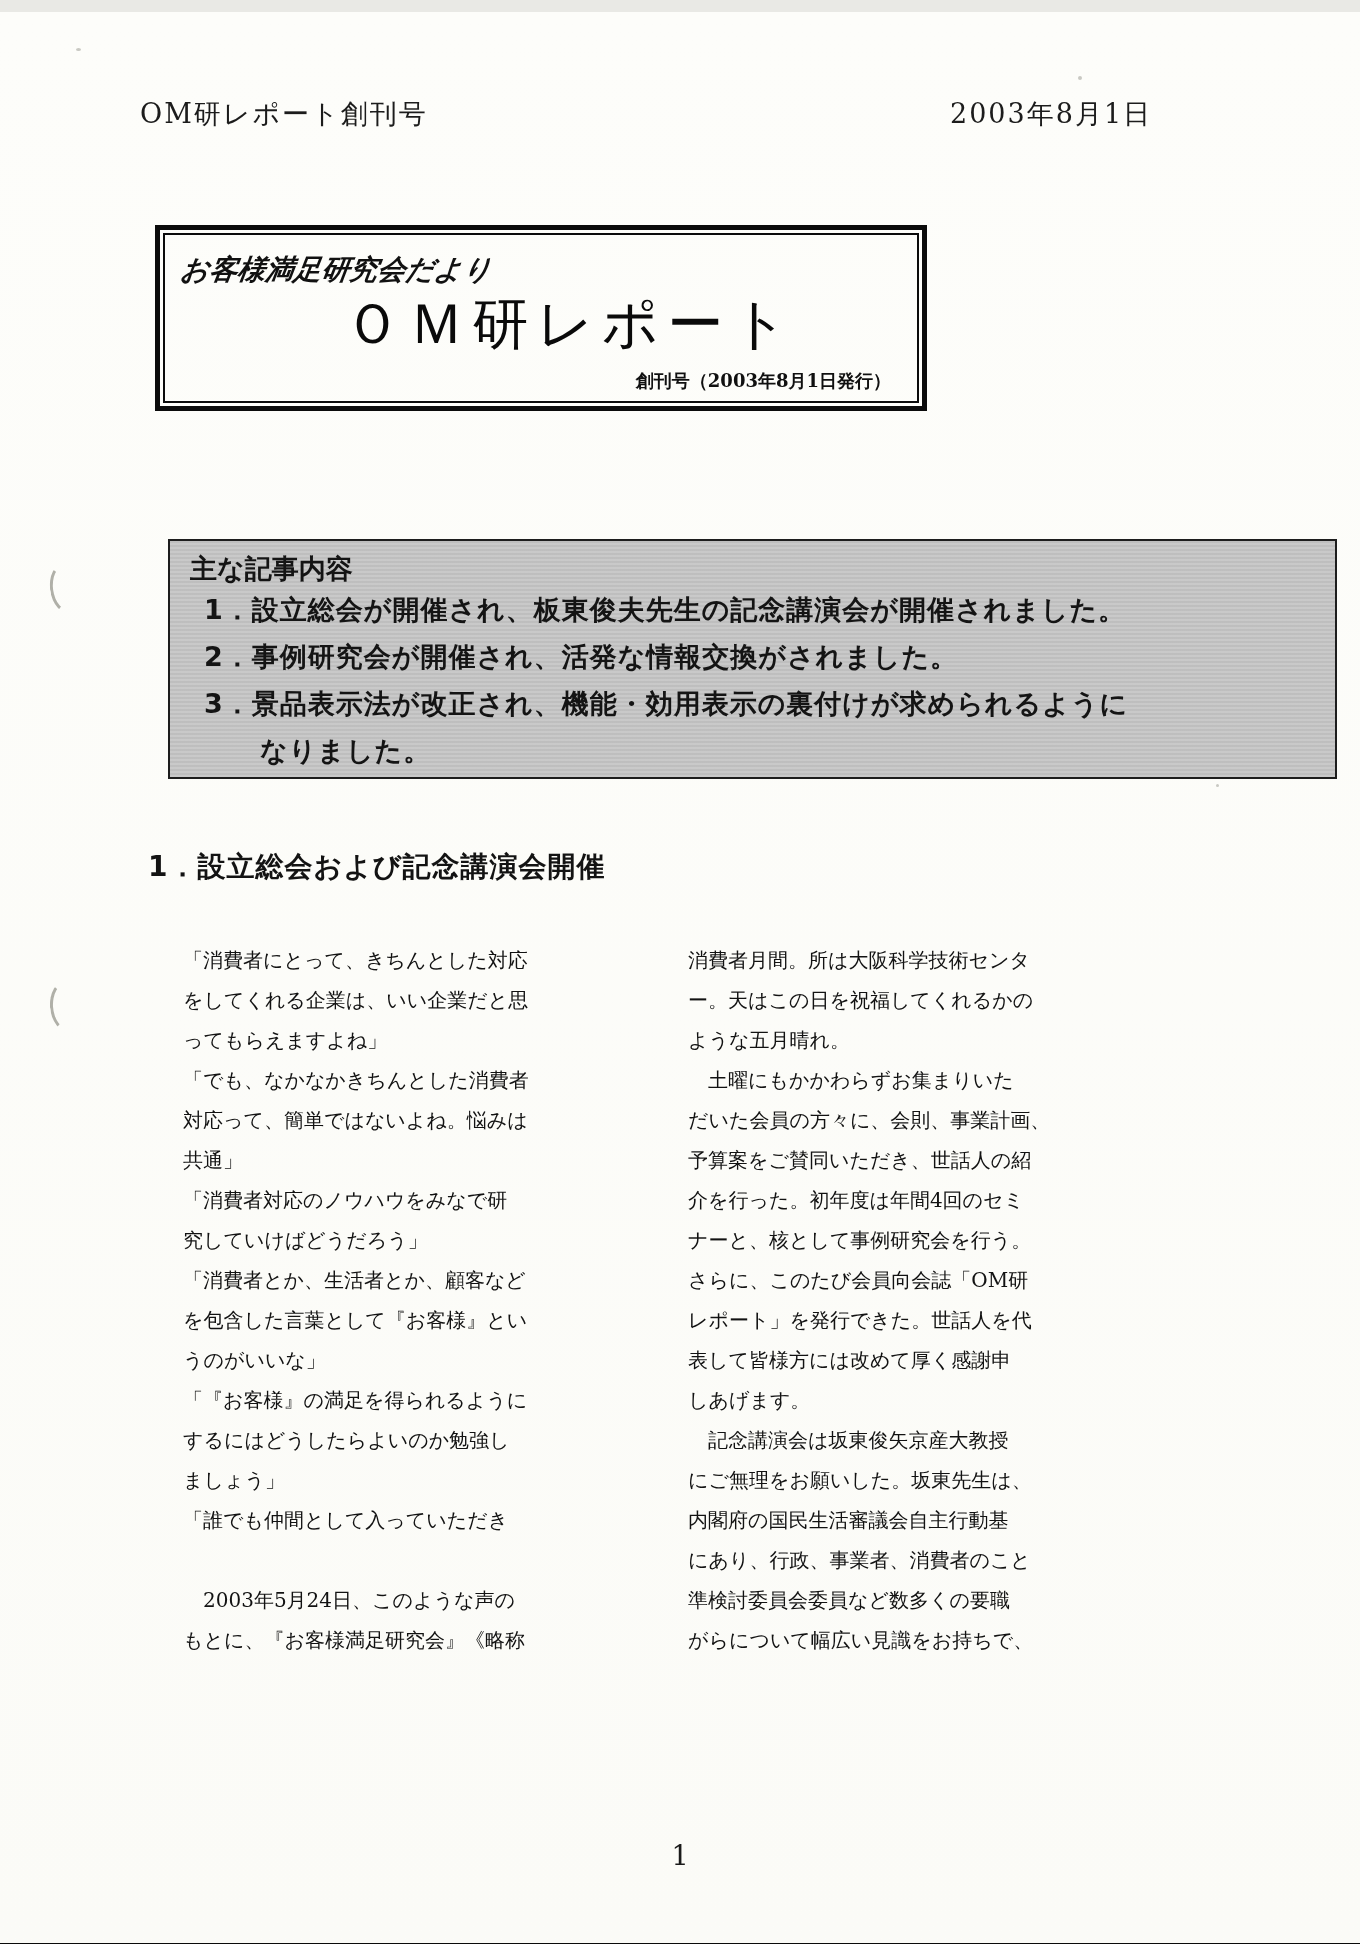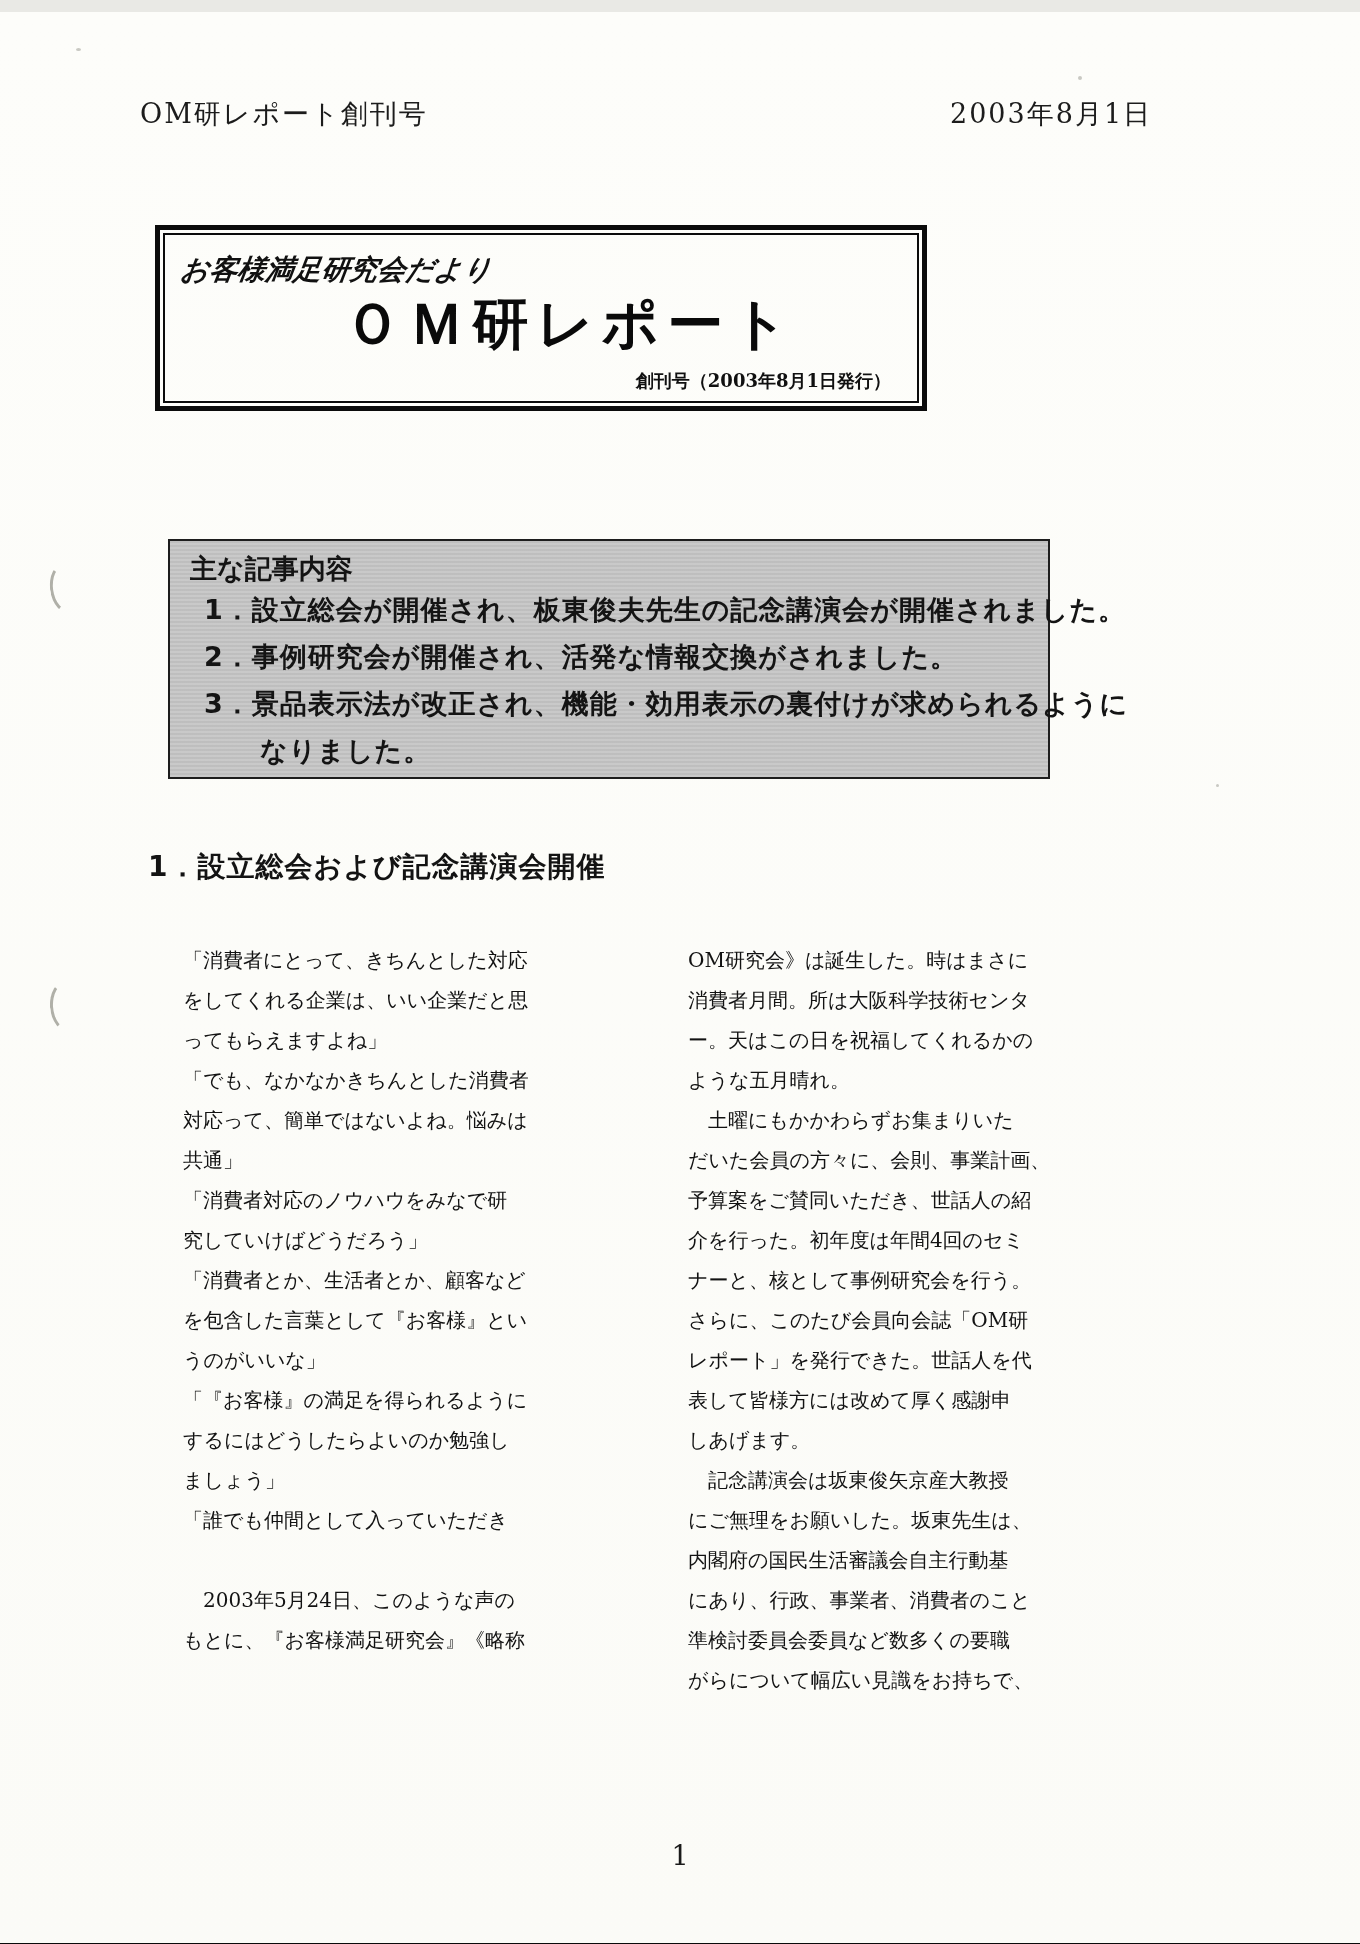--- a/index.html
+++ b/index.html
@@ -40,33 +40,33 @@
     position:absolute;left:16px;top:16px;
     font-size:28px;font-weight:700;font-style:italic;
     transform:skewX(-8deg);
     font-family:"DejaVu Serif","Liberation Serif",serif;
     white-space:pre;color:#111;
   }
   .main-title{
     position:absolute;left:17px;right:0;top:52px;
     text-align:center;
     font-family:"DejaVu Sans","Liberation Sans",sans-serif;
-    font-size:56px;font-weight:700;letter-spacing:8px;
+    font-size:56px;font-weight:400;letter-spacing:8px;
     color:#0a0a0a;white-space:pre;padding-left:42px;
   }
   .issue-line{
     position:absolute;right:26px;bottom:8px;
     font-size:18px;font-weight:700;
     font-family:"DejaVu Serif","Liberation Serif",serif;
     white-space:pre;color:#101010;
   }
   
   .highlights{
     position:absolute;left:168px;top:527px;
-    width:882px;height:240px;box-sizing:border-box;
+    width:1169px;height:240px;box-sizing:border-box;
     background:
       repeating-linear-gradient(0deg,rgba(255,255,255,.05) 0 2px,rgba(0,0,0,.04) 2px 4px),
       #c6c6c6;
     border:2px solid #1d1d1d;
     font-family:"DejaVu Sans","Liberation Sans",sans-serif;
     font-weight:700;color:#141414;
   }
   .highlights-heading{
     margin:11px 0 0 20px;
     font-size:27px;line-height:34px;white-space:pre;
@@ -185,21 +185,20 @@
 
       <div class="bline"></div>
 
       <div class="bline">　2003年5月24日、このような声の</div>
 
       <div class="bline">もとに、『お客様満足研究会』《略称</div>
     </div>
 
   <div class="column col-right">
 
-      <div class="bline">OM研究会》は誕生した。時はまさに</div>
 
       <div class="bline">消費者月間。所は大阪科学技術センタ</div>
 
       <div class="bline">ー。天はこの日を祝福してくれるかの</div>
 
       <div class="bline">ような五月晴れ。</div>
 
       <div class="bline">　土曜にもかかわらずお集まりいた</div>
 
       <div class="bline">だいた会員の方々に、会則、事業計画、</div>

